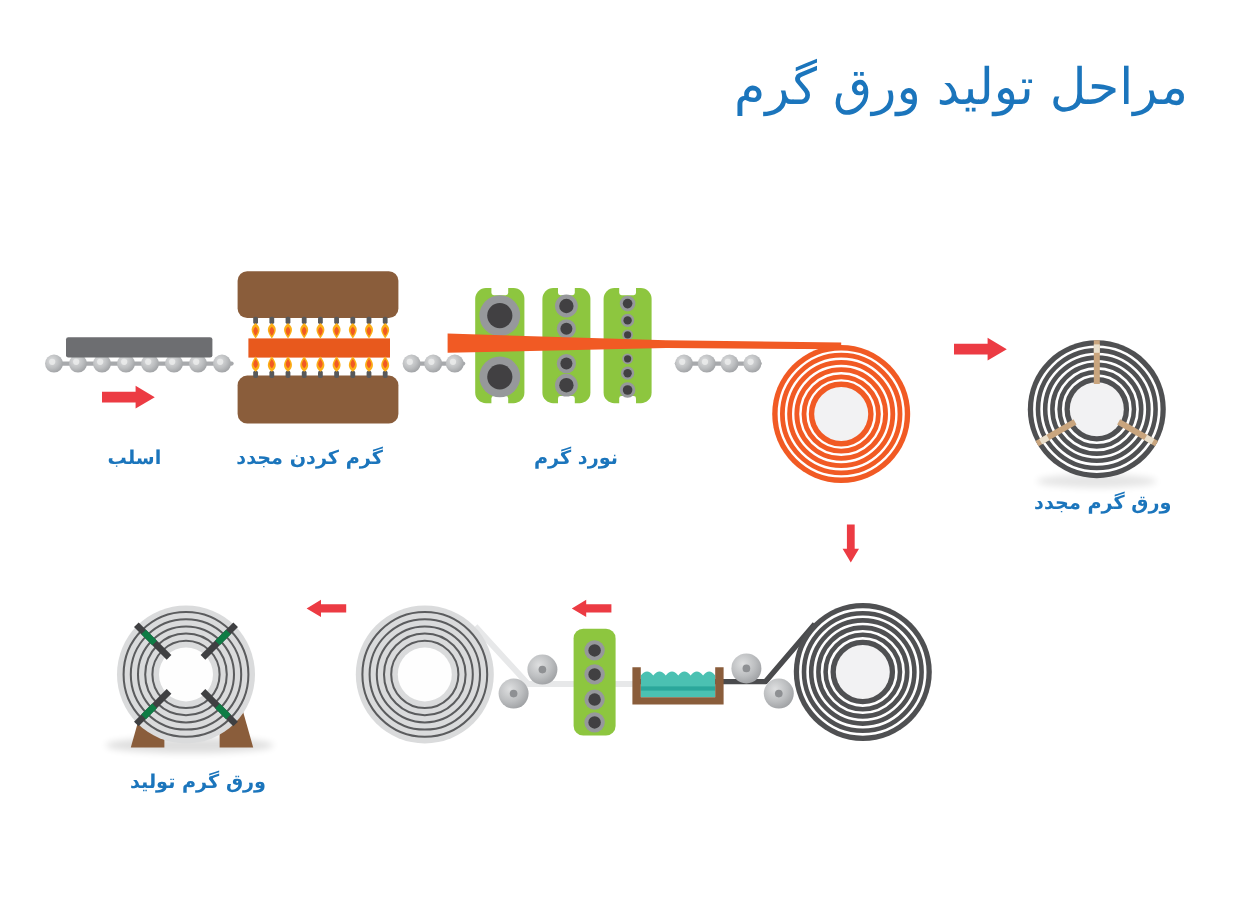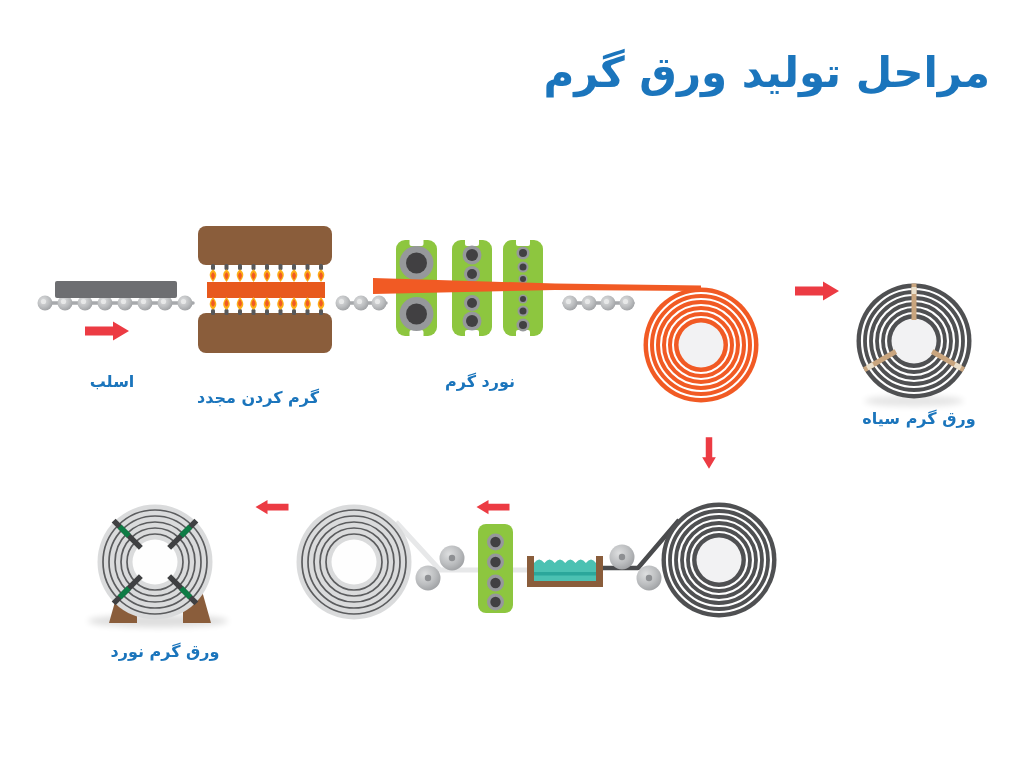--- a/index.html
+++ b/index.html
@@ -1,20 +1,20 @@
 <!DOCTYPE html>
 <html style="--title-blue: #1B75BC; --arrow-red: #EC3B43; --furnace-brown: #8A5D3B; --hot-orange: #F15A24; --furnace-slab-orange: #E8591D; --mill-green: #8DC63F; --flame-outer: #FBAE17; --flame-inner: #F15A24; --steel-dark: #58595B; --roller-ring: #96989B; --roller-core: #414042; --slab-gray: #6D6E71; --axle-gray: #A7A9AC; --coil-dark: #4F5052; --coil-light: #DADBDC; --coil-light-ring: #5B5C5E; --acid-teal: #4BC1B2; --acid-teal-dark: #2BA79B; --strap-tan: #C9A57E; --strap-dark: #3F4042; --strap-green: #0E7C45; --strip-dark: #4A4B4D; --strip-white: #E7E8E9;"><head>
 <meta charset="utf-8">
 <style>
   html,body{margin:0;padding:0;background:#fff;}
   .canvas{position:relative;width:1030px;height:767px;background:#fff;overflow:hidden;
           font-family:"DejaVu Sans",sans-serif;}
   .canvas svg{position:absolute;left:0;top:0;}
   .title{position:absolute;right:40px;top:48px;margin:0;direction:rtl;white-space:nowrap;
-         font-size:42px;font-weight:bold;color:var(--title-blue,#1B75BC);letter-spacing:-1px;}
+         font-size:42px;font-weight:normal;color:var(--title-blue,#1B75BC);letter-spacing:-1px;}
   .stage-label{position:absolute;transform:translateX(-50%);direction:rtl;white-space:nowrap;
          font-size:16px;font-weight:bold;color:var(--title-blue,#1B75BC);}
   
   .axle{stroke:var(--axle-gray);stroke-width:3.5;stroke-linecap:round;}
   .slab{fill:var(--slab-gray);}
   .furnace-block{fill:var(--furnace-brown);}
   .furnace-slab{fill:var(--furnace-slab-orange);}
   .burner-stem{fill:var(--steel-dark);}
   .flame-outer{fill:var(--flame-outer);}
   .flame-inner{fill:var(--flame-inner);}
@@ -270,17 +270,17 @@
       <g transform="rotate(315)">
             <line class="strap-dark" y1="-20" y2="-58.5"></line>
             <line class="strap-green" y1="-50" y2="-37"></line>
           </g>
     </g>
   </g>
 </svg>
 
   <h1 class="title">مراحل تولید ورق گرم</h1>
   <div class="stage-label" style="left:112px;top:372px">اسلب</div>
-  <div class="stage-label" style="left:258px;top:388px">گرم کردن مجدد</div>
+  <div class="stage-label" style="left:258px;top:372px">گرم کردن مجدد</div>
   <div class="stage-label" style="left:480px;top:372px">نورد گرم</div>
-  <div class="stage-label" style="left:919px;top:409px">ورق گرم سیاه</div>
-  <div class="stage-label" style="left:165px;top:642px">ورق گرم نورد</div>
+  <div class="stage-label" style="left:919px;top:409px">ورق گرم مجدد</div>
+  <div class="stage-label" style="left:165px;top:642px">ورق گرم تولید</div>
 </div>
 
 </body></html>

